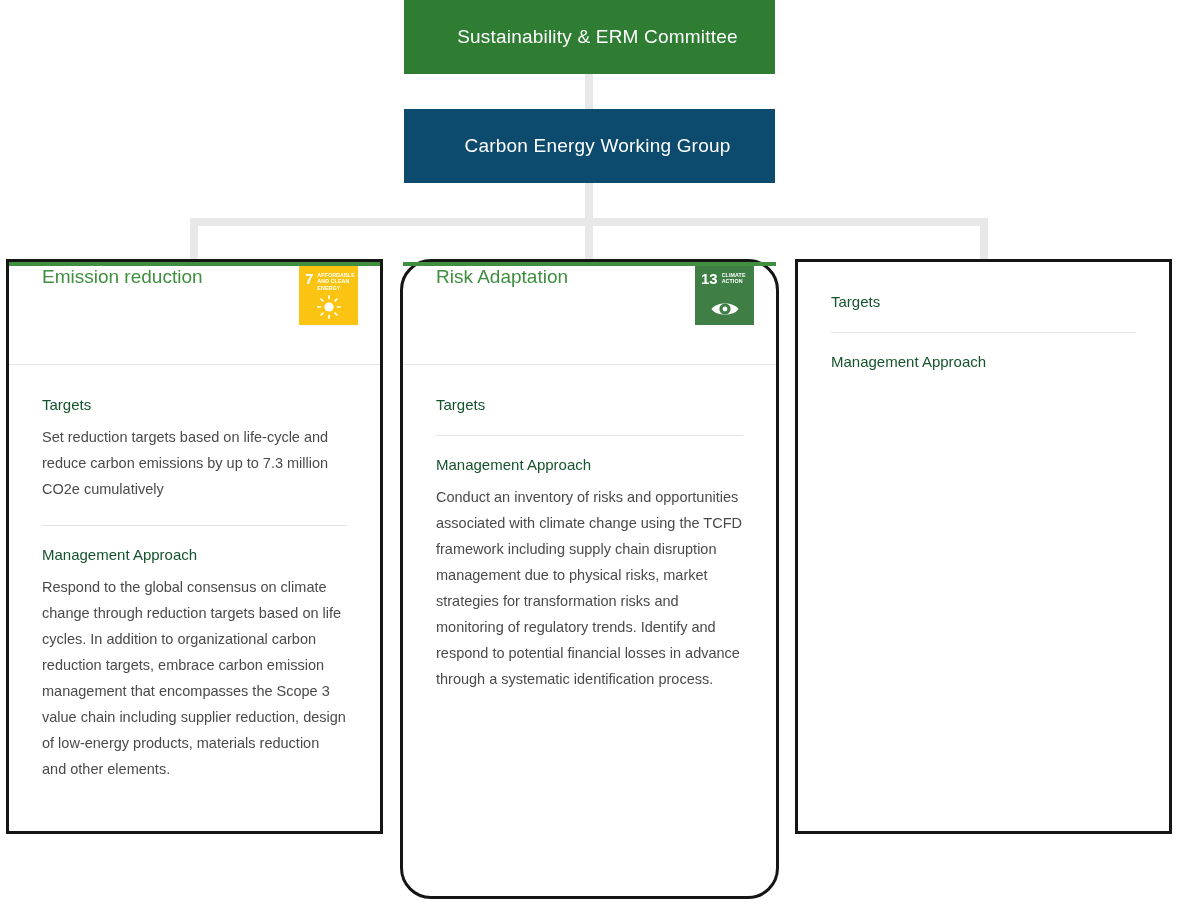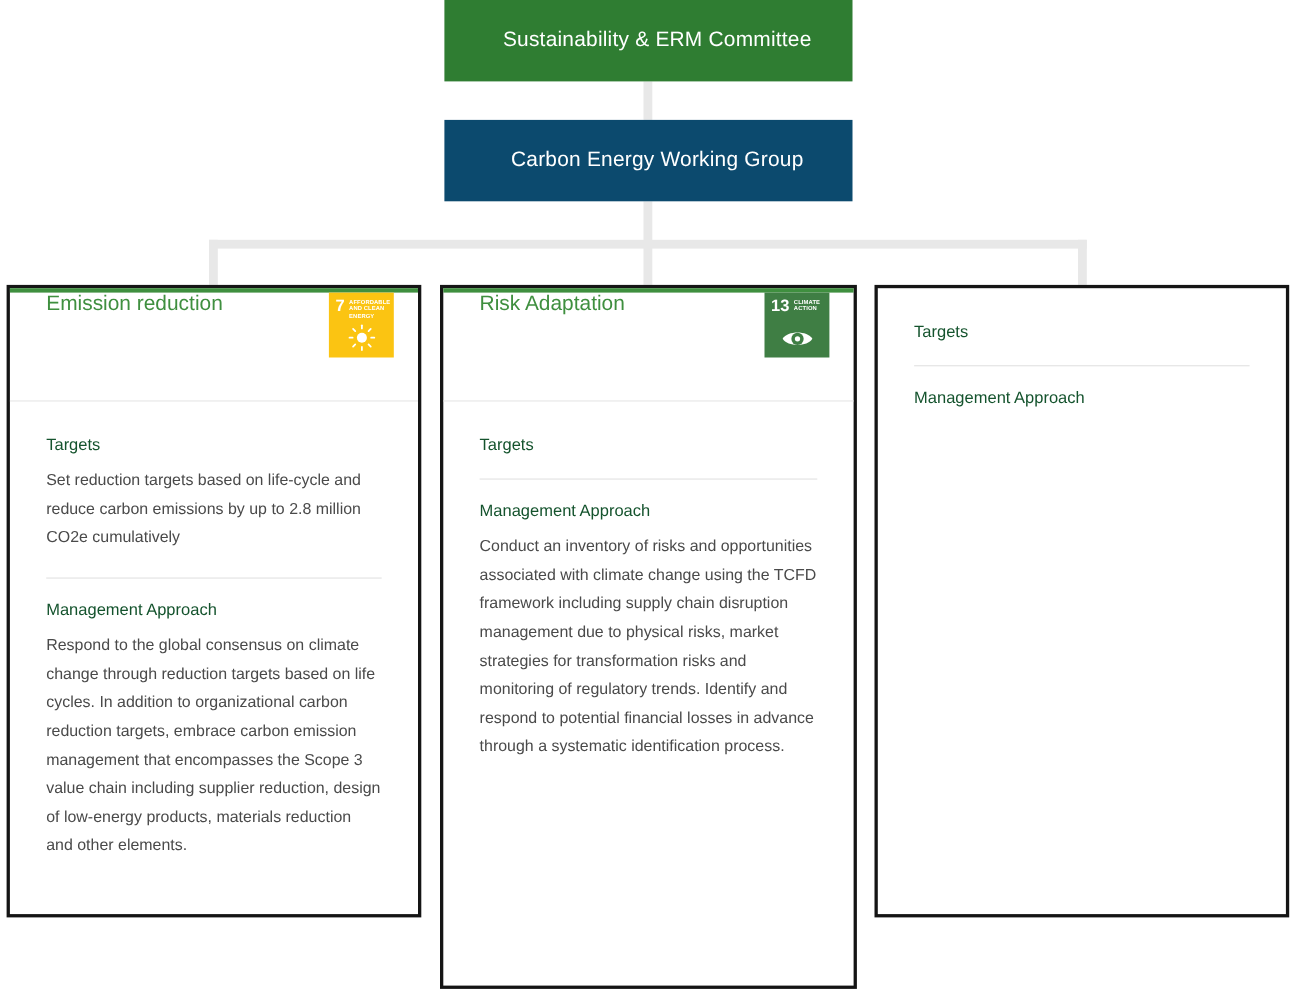--- a/index.html
+++ b/index.html
@@ -47,21 +47,21 @@
 
   
   .card {
     position: absolute;
     background: #ffffff;
     border: 3px solid #151515;
     display: flex;
     flex-direction: column;
   }
   #card-0 { left: 6px;   top: 259px; width: 377px; height: 575px; }
-  #card-1 { left: 400px; top: 259px; width: 379px; height: 640px; }
+  #card-1 { left: 400px; top: 259px; width: 379px; height: 640px; border-radius: 31px; }
   #card-2 { left: 795px; top: 259px; width: 377px; height: 575px; }
 
   .card-head {
     position: relative;
     height: 103px;
     border-top: 4px solid #3f8f3f;
     border-bottom: 1px solid #e6e6e6;
     display: flex;
     padding: 0 22px 0 33px;
   }
@@ -153,21 +153,21 @@
               <line x1="17.6" y1="17.6" x2="19.4" y2="19.4"></line>
               <line x1="19.4" y1="4.6" x2="17.6" y2="6.4"></line>
               <line x1="6.4" y1="17.6" x2="4.6" y2="19.4"></line>
             </g>
           </svg>
         </div>
       </div>
     </div>
     <div class="card-body">
       <p class="sec-title">Targets</p>
-      <p class="sec-text">Set reduction targets based on life-cycle and reduce carbon emissions by up to 2.8 million CO2e cumulatively</p>
+      <p class="sec-text">Set reduction targets based on life-cycle and reduce carbon emissions by up to 7.3 million CO2e cumulatively</p>
       <div class="divider"></div>
       <p class="sec-title">Management Approach</p>
       <p class="sec-text">Respond to the global consensus on climate change through reduction targets based on life cycles. In addition to organizational carbon reduction targets, embrace carbon emission management that encompasses the Scope 3 value chain including supplier reduction, design of low-energy products, materials reduction and other elements.</p>
     </div>
   </div>
 
   <div class="card" id="card-1">
     <div class="card-head">
       <div class="card-title">Risk Adaptation</div>
       <div class="sdg" style="background:#3f7e44">

